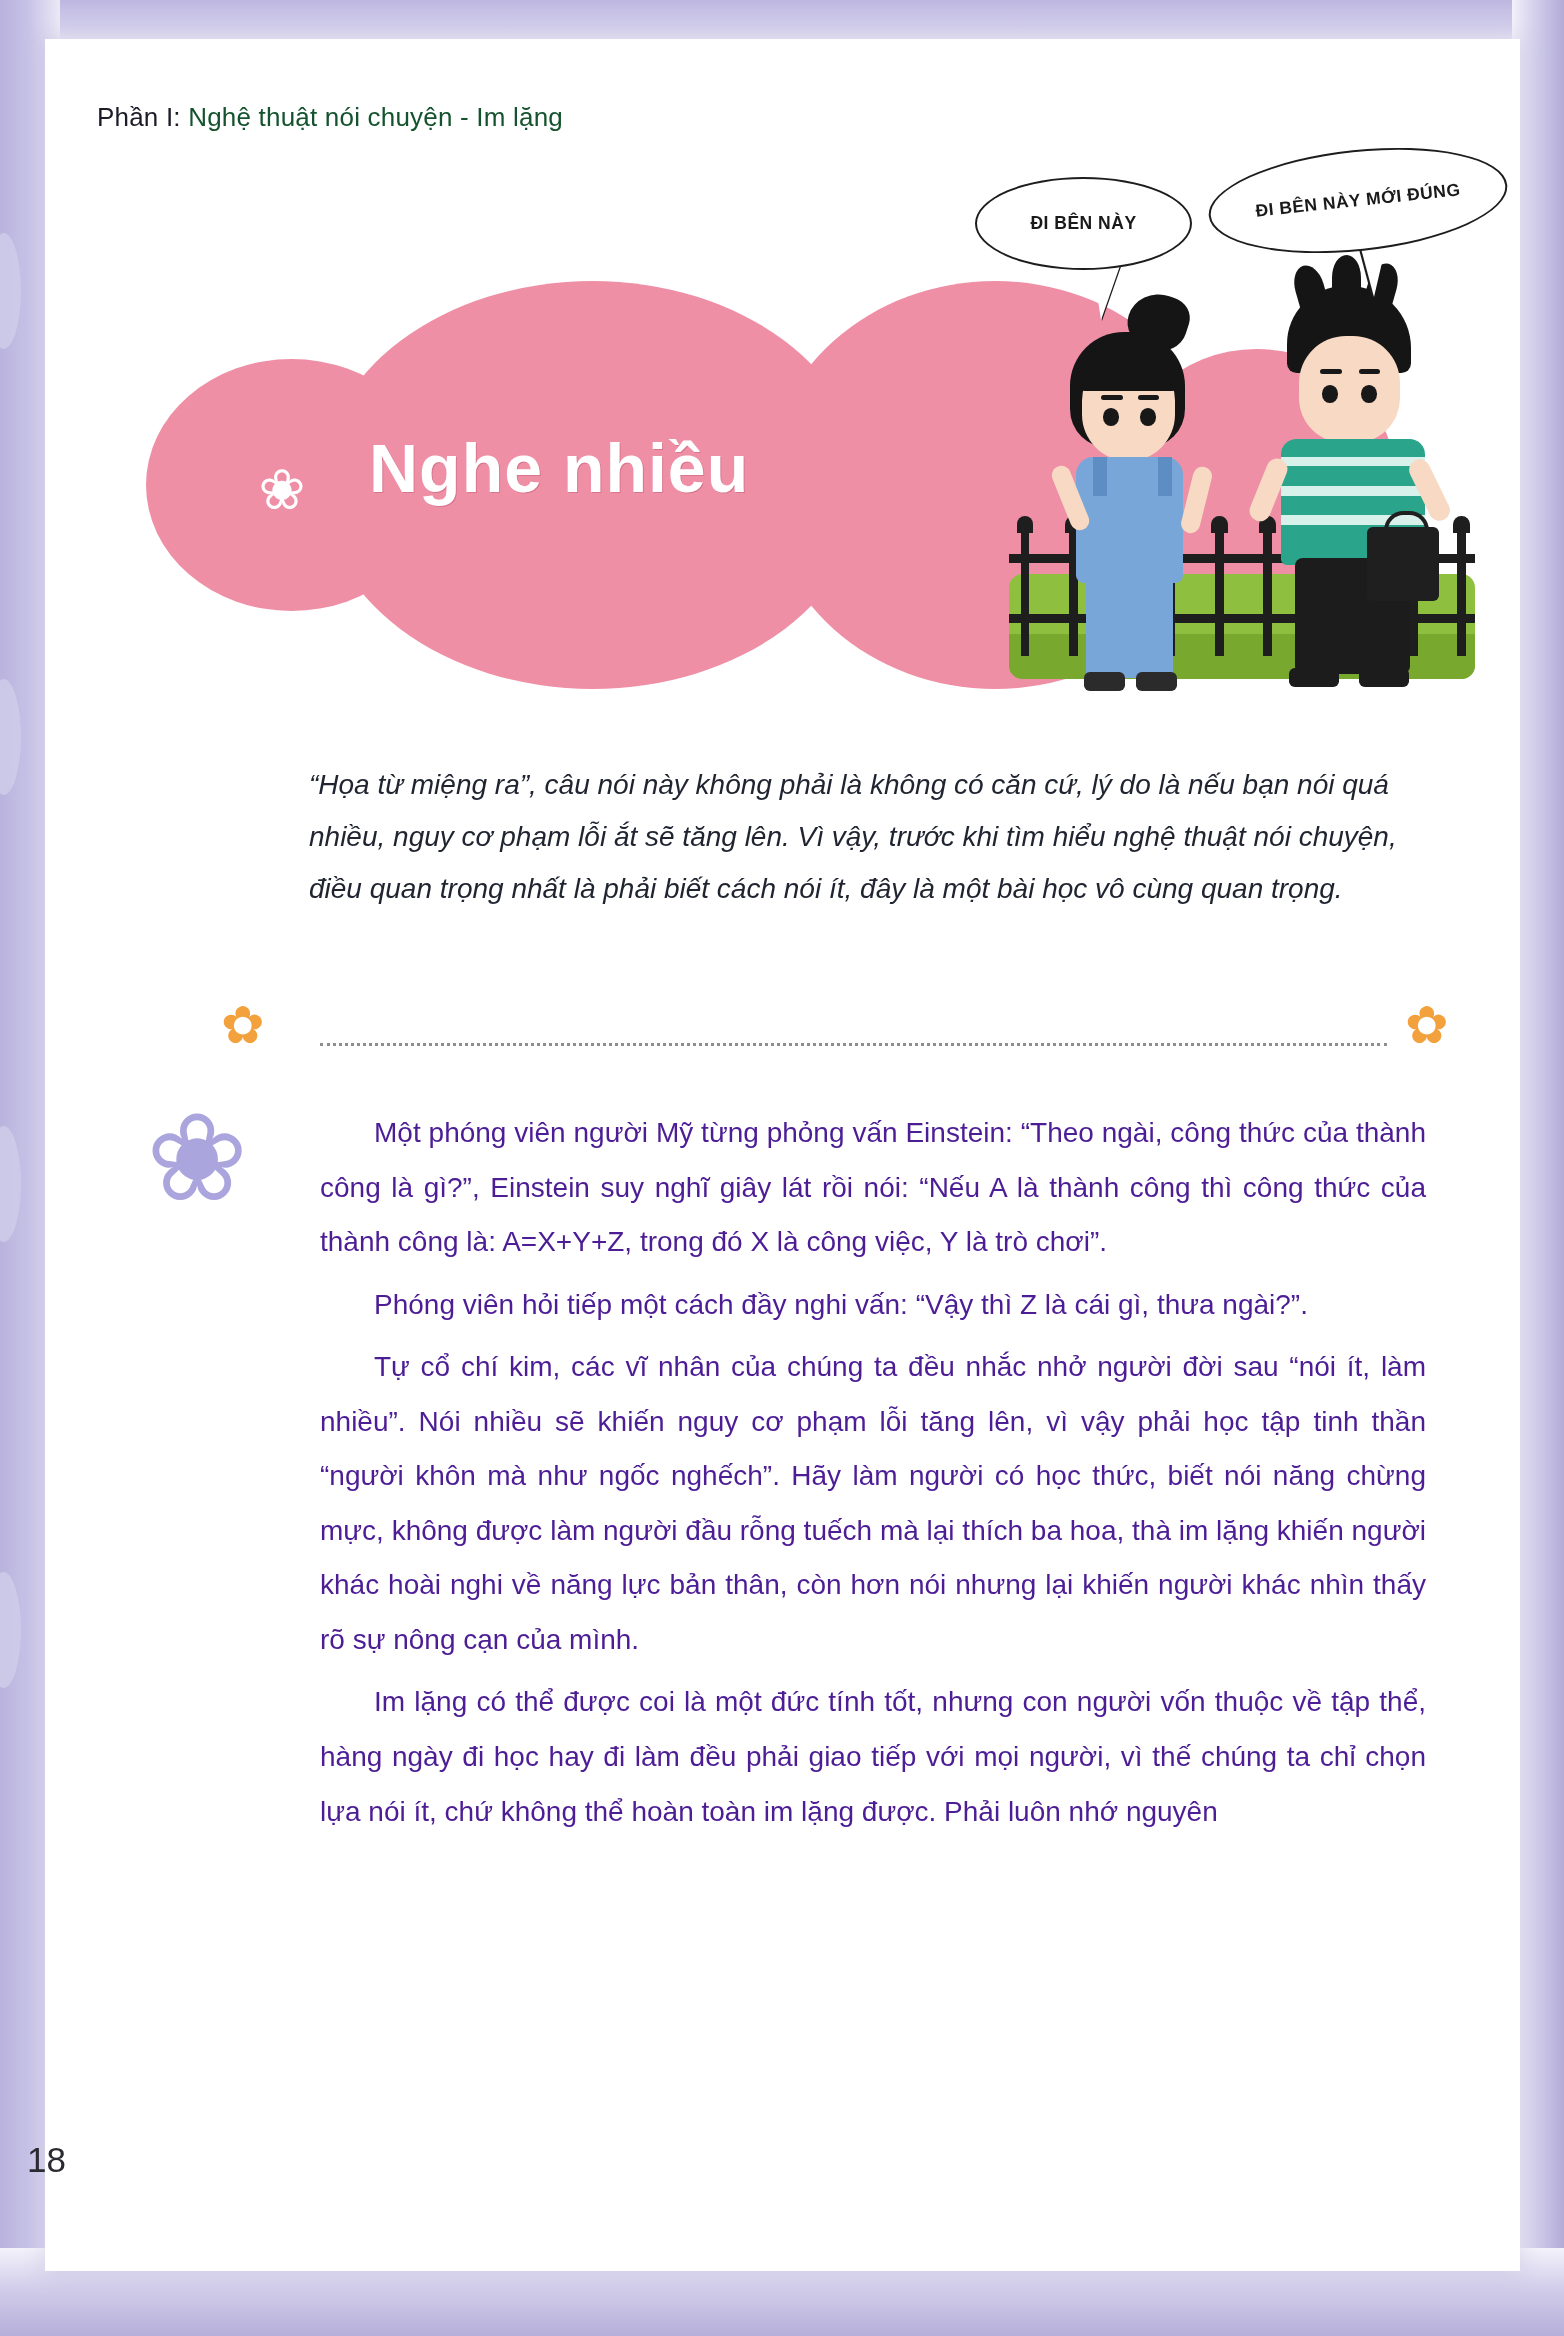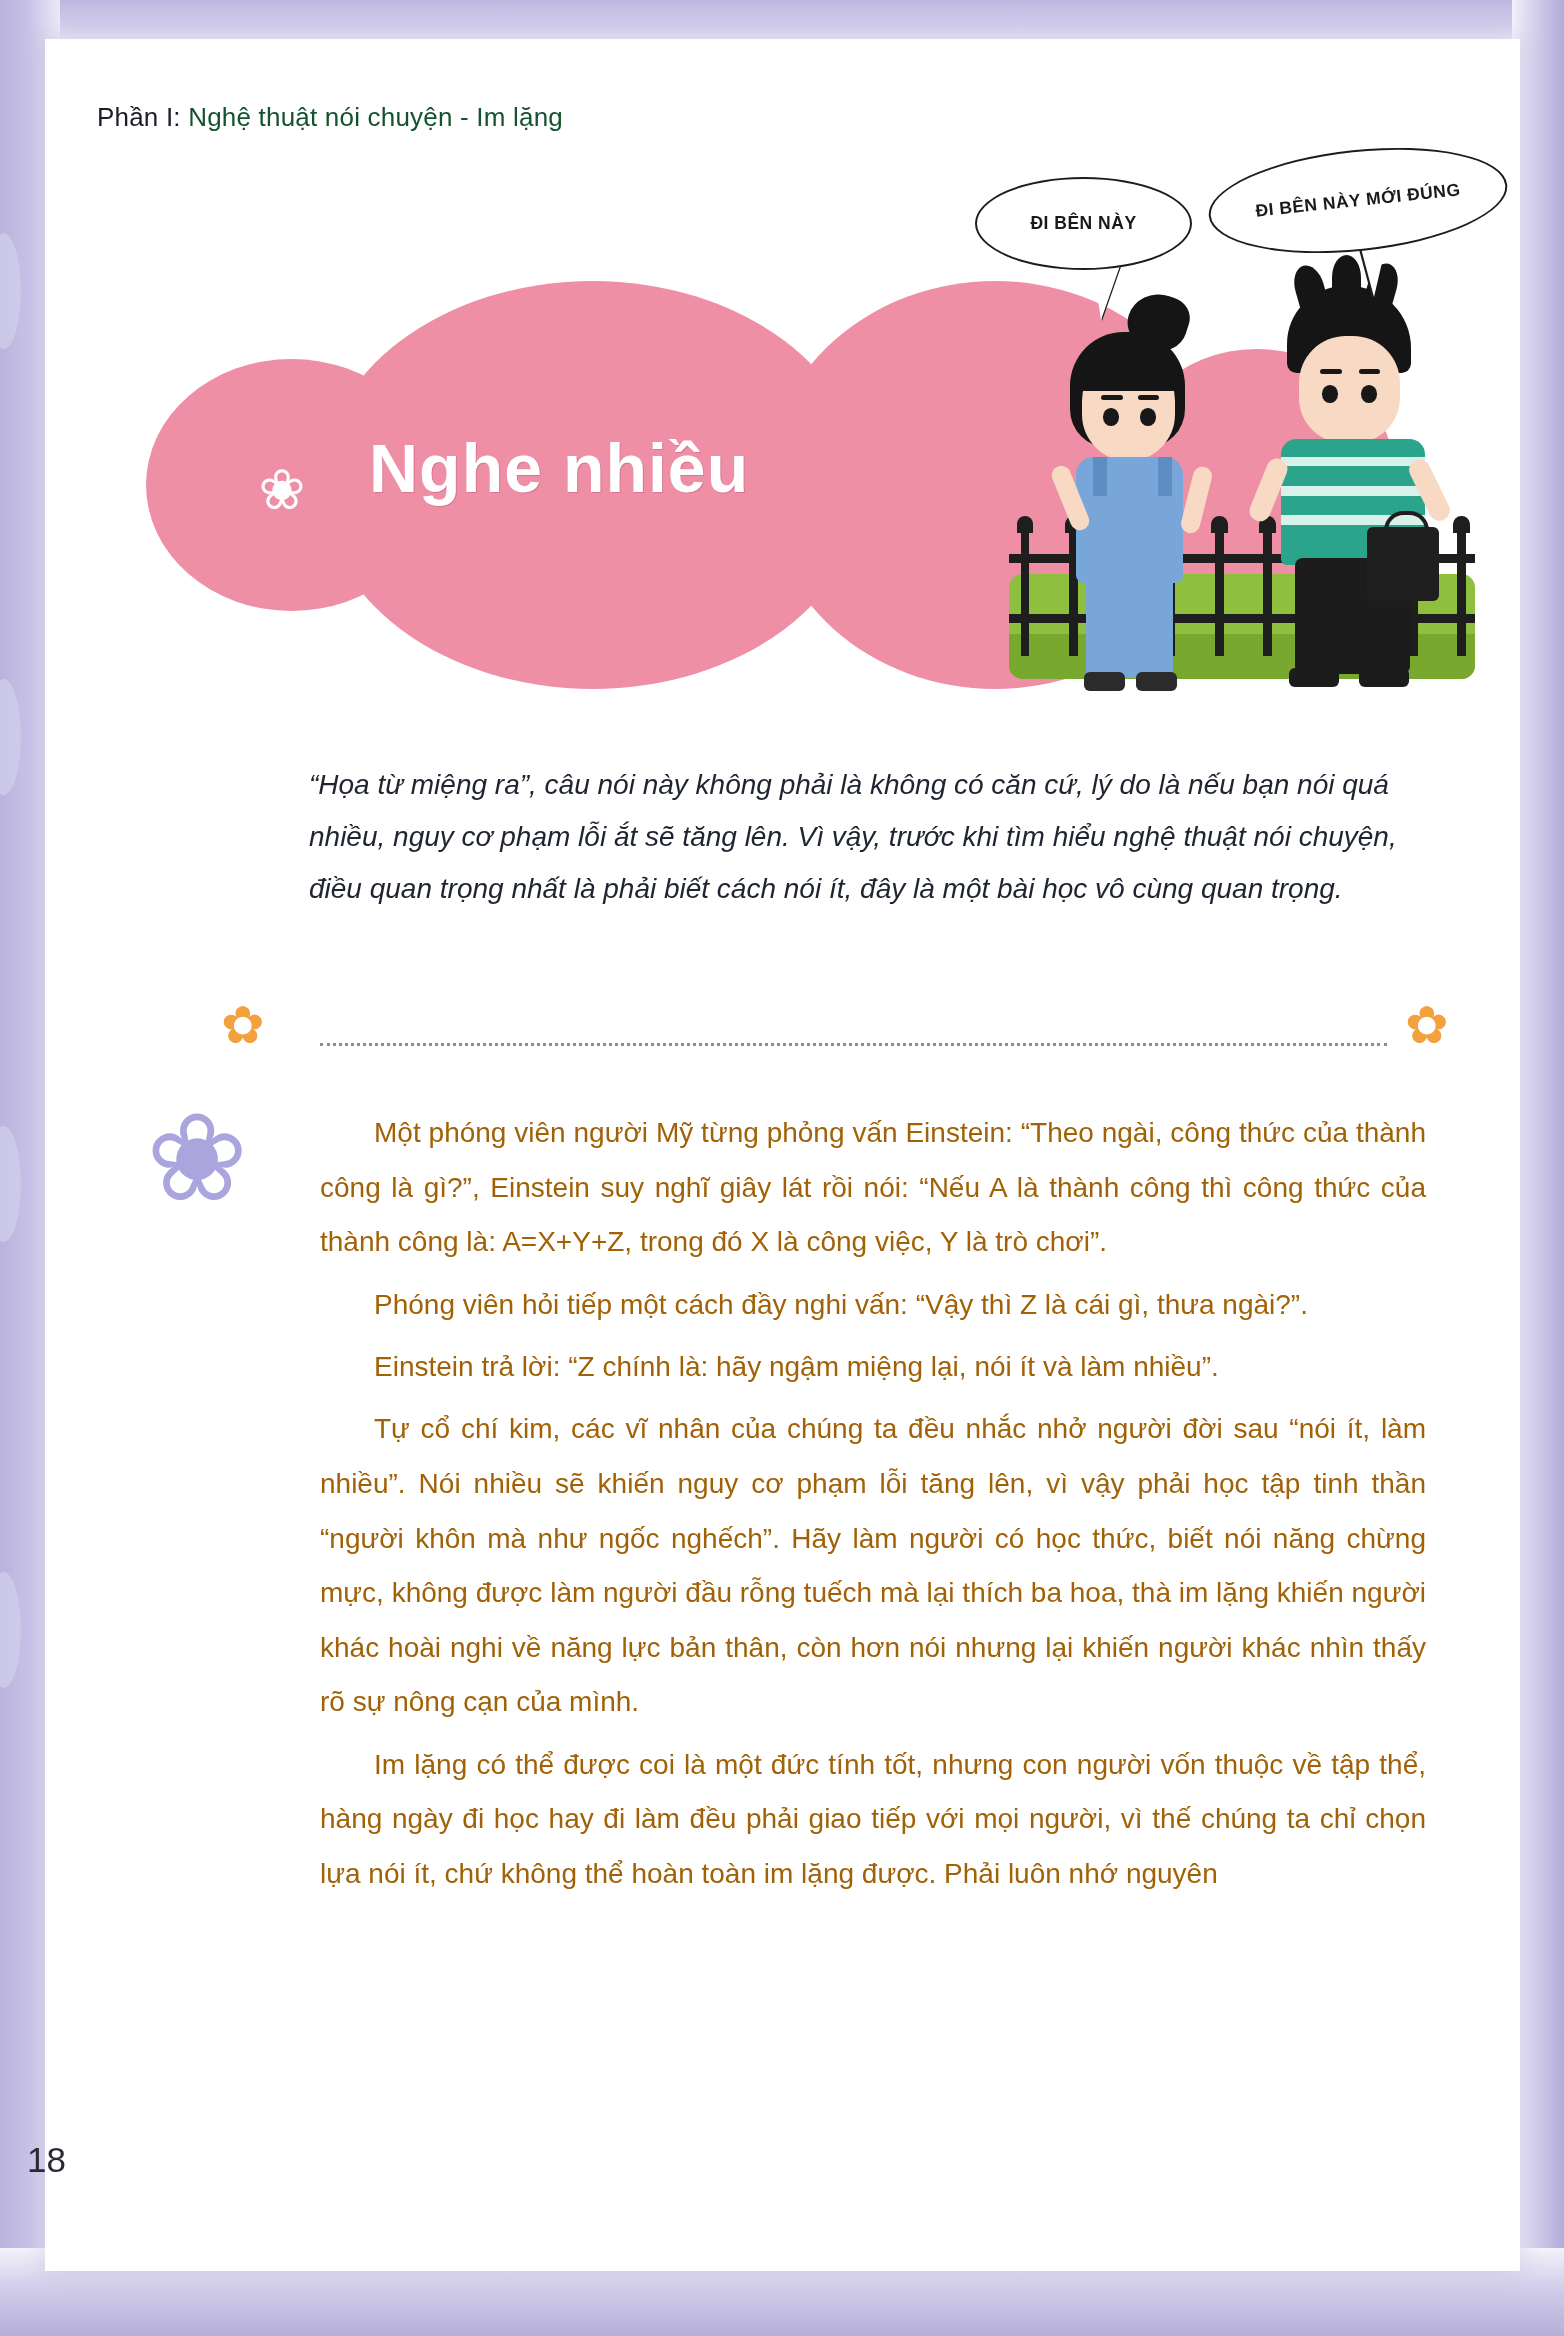--- a/index.html
+++ b/index.html
@@ -333,21 +333,21 @@
     line-height: 1;
   }
 
   
   .body-text {
     position: absolute;
     left: 320px; top: 1106px;
     width: 1106px;
     font-size: 28px;
     line-height: 1.95;
-    color: #a16207;
+    color: #4c1d95;
     text-align: justify;
   }
   .body-text p {
     margin: 0 0 7.8px 0;
     text-indent: 54px;
   }
 
   
   .page-number {
     position: absolute;
@@ -461,21 +461,20 @@
   <div class="intro">“Họa từ miệng ra”, câu nói này không phải là không có căn cứ, lý do là nếu bạn nói quá nhiều, nguy cơ phạm lỗi ắt sẽ tăng lên. Vì vậy, trước khi tìm hiểu nghệ thuật nói chuyện, điều quan trọng nhất là phải biết cách nói ít, đây là một bài học vô cùng quan trọng.</div>
 
   <div class="div-flower left">✿</div>
   <div class="divider"></div>
   <div class="div-flower right">✿</div>
   <div class="side-flower">❀</div>
 
   <div class="body-text">
     <p>Một phóng viên người Mỹ từng phỏng vấn Einstein: “Theo ngài, công thức của thành công là gì?”, Einstein suy nghĩ giây lát rồi nói: “Nếu A là thành công thì công thức của thành công là: A=X+Y+Z, trong đó X là công việc, Y là trò chơi”.</p>
     <p>Phóng viên hỏi tiếp một cách đầy nghi vấn: “Vậy thì Z là cái gì, thưa ngài?”.</p>
-    <p>Einstein trả lời: “Z chính là: hãy ngậm miệng lại, nói ít và làm nhiều”.</p>
     <p>Tự cổ chí kim, các vĩ nhân của chúng ta đều nhắc nhở người đời sau “nói ít, làm nhiều”. Nói nhiều sẽ khiến nguy cơ phạm lỗi tăng lên, vì vậy phải học tập tinh thần “người khôn mà như ngốc nghếch”. Hãy làm người có học thức, biết nói năng chừng mực, không được làm người đầu rỗng tuếch mà lại thích ba hoa, thà im lặng khiến người khác hoài nghi về năng lực bản thân, còn hơn nói nhưng lại khiến người khác nhìn thấy rõ sự nông cạn của mình.</p>
     <p>Im lặng có thể được coi là một đức tính tốt, nhưng con người vốn thuộc về tập thể, hàng ngày đi học hay đi làm đều phải giao tiếp với mọi người, vì thế chúng ta chỉ chọn lựa nói ít, chứ không thể hoàn toàn im lặng được. Phải luôn nhớ nguyên</p>
   </div>
 
   <div class="page-number">18</div>
 
 </div>
 
 
 </body></html>

